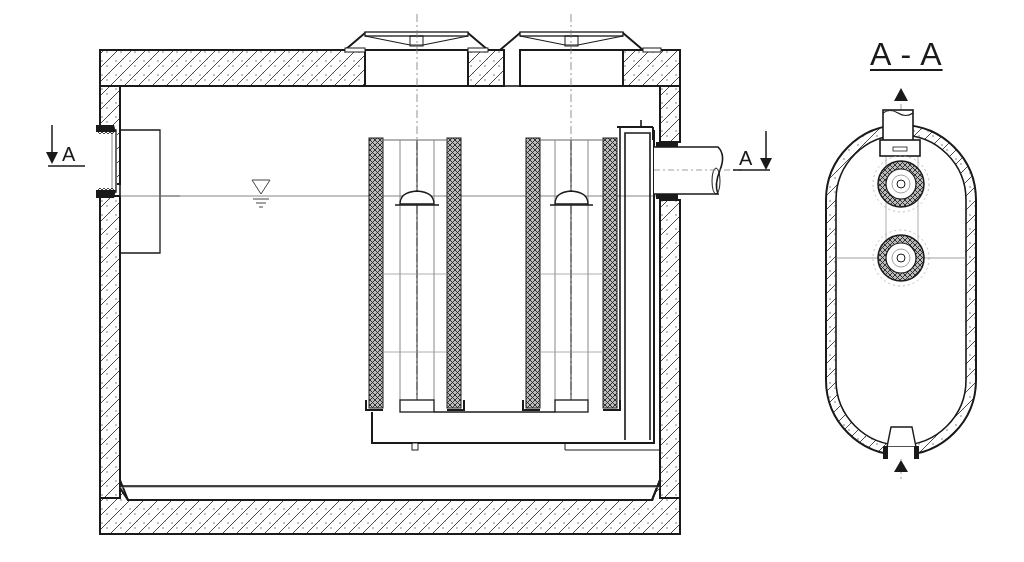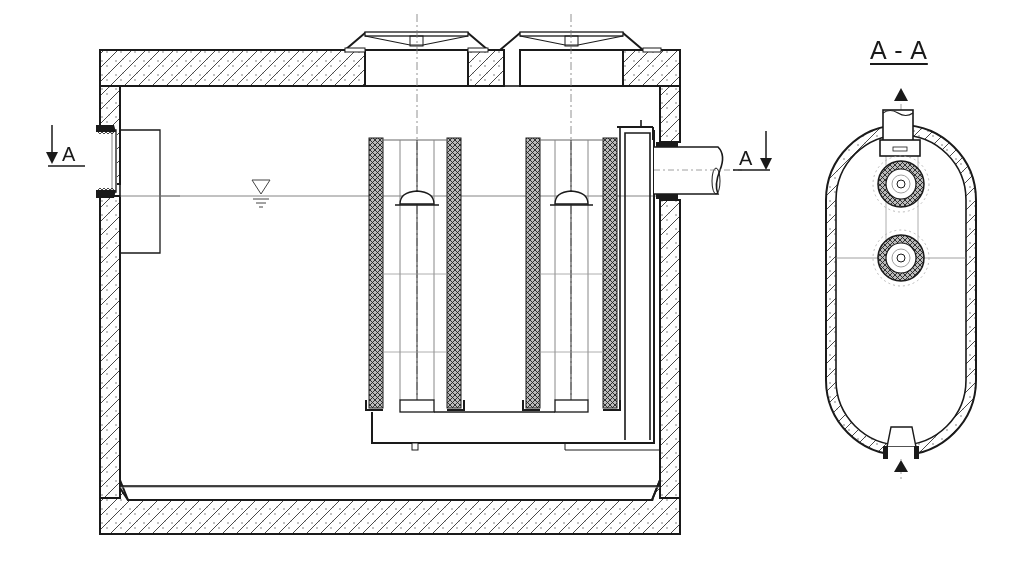--- a/index.html
+++ b/index.html
@@ -1,20 +1,20 @@
 <!DOCTYPE html>
 <html><head>
 <meta charset="utf-8">
 <style>
   html, body { margin: 0; padding: 0; background: #ffffff; }
   body { width: 1024px; height: 562px; overflow: hidden; font-family: "Liberation Sans", sans-serif; }
   #canvas { position: absolute; left: 0; top: 0; width: 1024px; height: 562px; }
   .lbl { position: absolute; color: #1a1a1a; font-family: "Liberation Sans", sans-serif; }
   .sec-lbl { font-size: 20px; }
-  .title-lbl { font-size: 25px; letter-spacing: 1px; text-decoration: underline; text-decoration-thickness: 2px; text-underline-offset: 4px; }
+  .title-lbl { font-size: 32px; letter-spacing: 1px; text-decoration: underline; text-decoration-thickness: 2px; text-underline-offset: 4px; }
 </style>
 </head>
 <body>
 
 <svg id="canvas" width="1024" height="562" viewBox="0 0 1024 562" xmlns="http://www.w3.org/2000/svg">
   <defs>
     <pattern id="hatch" patternUnits="userSpaceOnUse" width="14" height="14" patternTransform="rotate(0)">
       <rect width="14" height="14" fill="#fff"></rect>
       <line x1="0" y1="14" x2="14" y2="0" stroke="#333" stroke-width="0.9"></line>
       <circle cx="4" cy="5" r="0.7" fill="#555"></circle>

